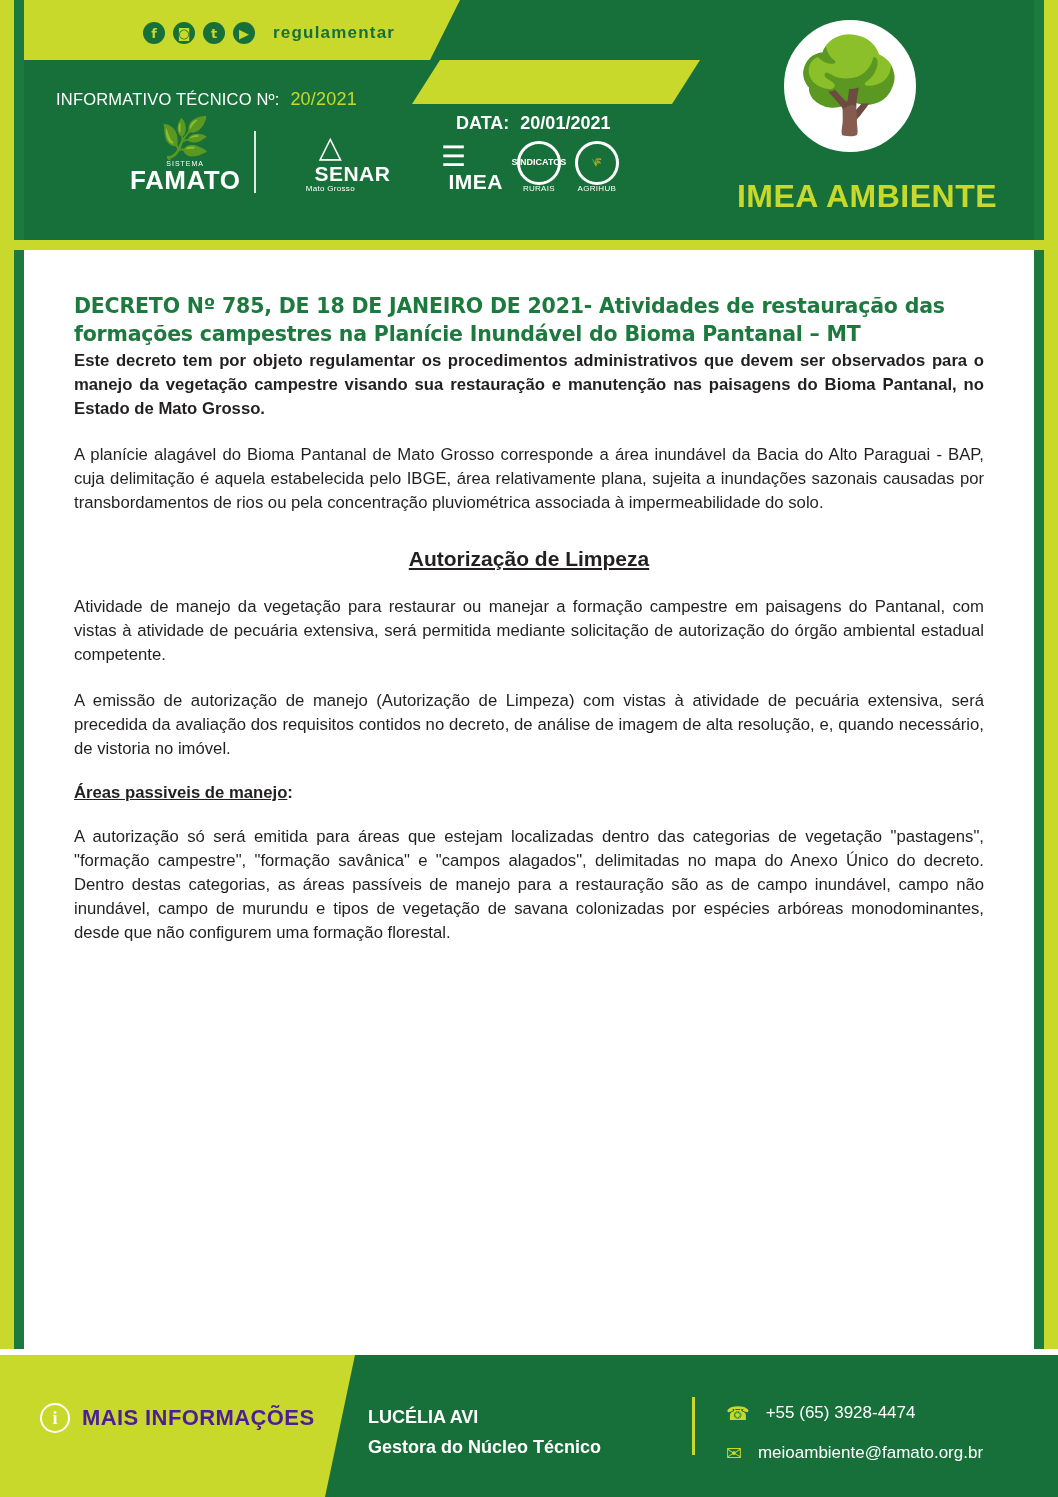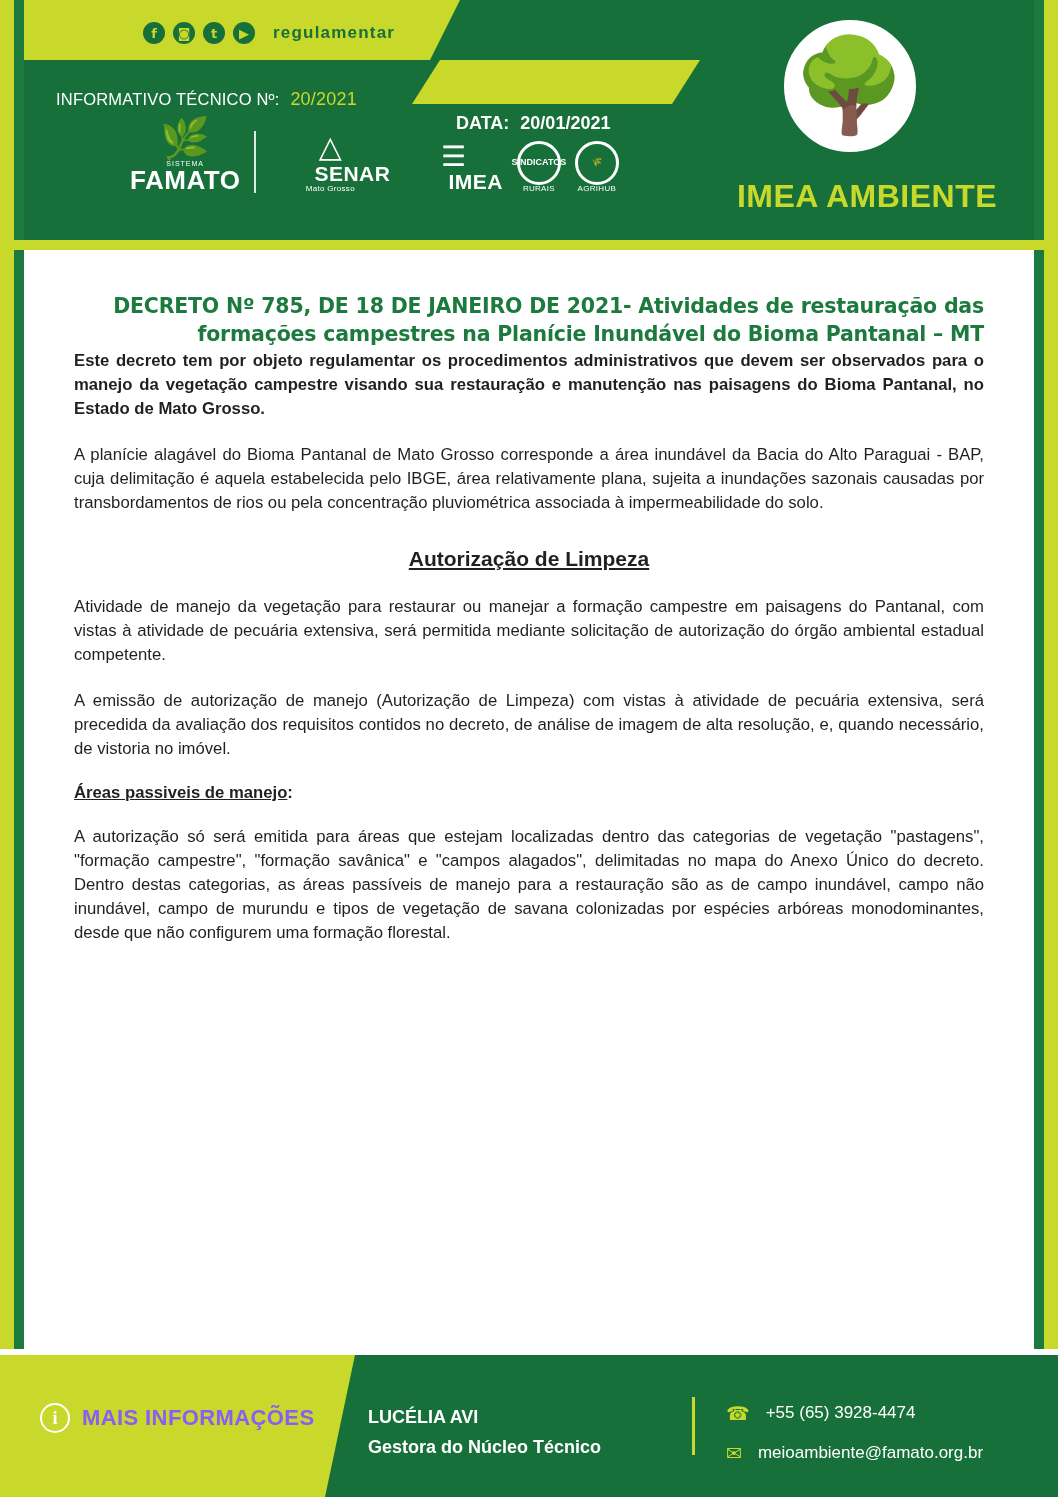--- a/index.html
+++ b/index.html
@@ -187,21 +187,21 @@
 
   
   .content {
     position: absolute;
     left: 24px; top: 250px;
     width: 1010px;
     padding: 0 50px;
   }
   .doc-title {
     margin: 42px 0 0 0;
-    text-align: right;
+    text-align: left;
     color: #1d7a3e;
     font-size: 20.5px;
     font-weight: bold;
     line-height: 1.38;
     letter-spacing: -.2px;
     font-family: "DejaVu Sans", sans-serif;
   }
   p.body-text {
     margin: 0 0 22px 0;
     text-align: justify;
@@ -255,21 +255,21 @@
   }
   .info-circle {
     width: 30px; height: 30px; border-radius: 50%;
     border: 2.5px solid #ffffff;
     color: #ffffff;
     display: flex; align-items: center; justify-content: center;
     font-size: 18px; font-weight: bold;
     font-family: "Liberation Serif", serif;
   }
   .mais-info-label {
-    color: #8b5cf6;
+    color: #4c1d95;
     font-size: 22px;
     font-weight: bold;
     letter-spacing: .4px;
   }
   .contact-name {
     position: absolute;
     left: 368px; top: 52px;
     color: #ffffff;
     font-size: 18px;
     font-weight: bold;

